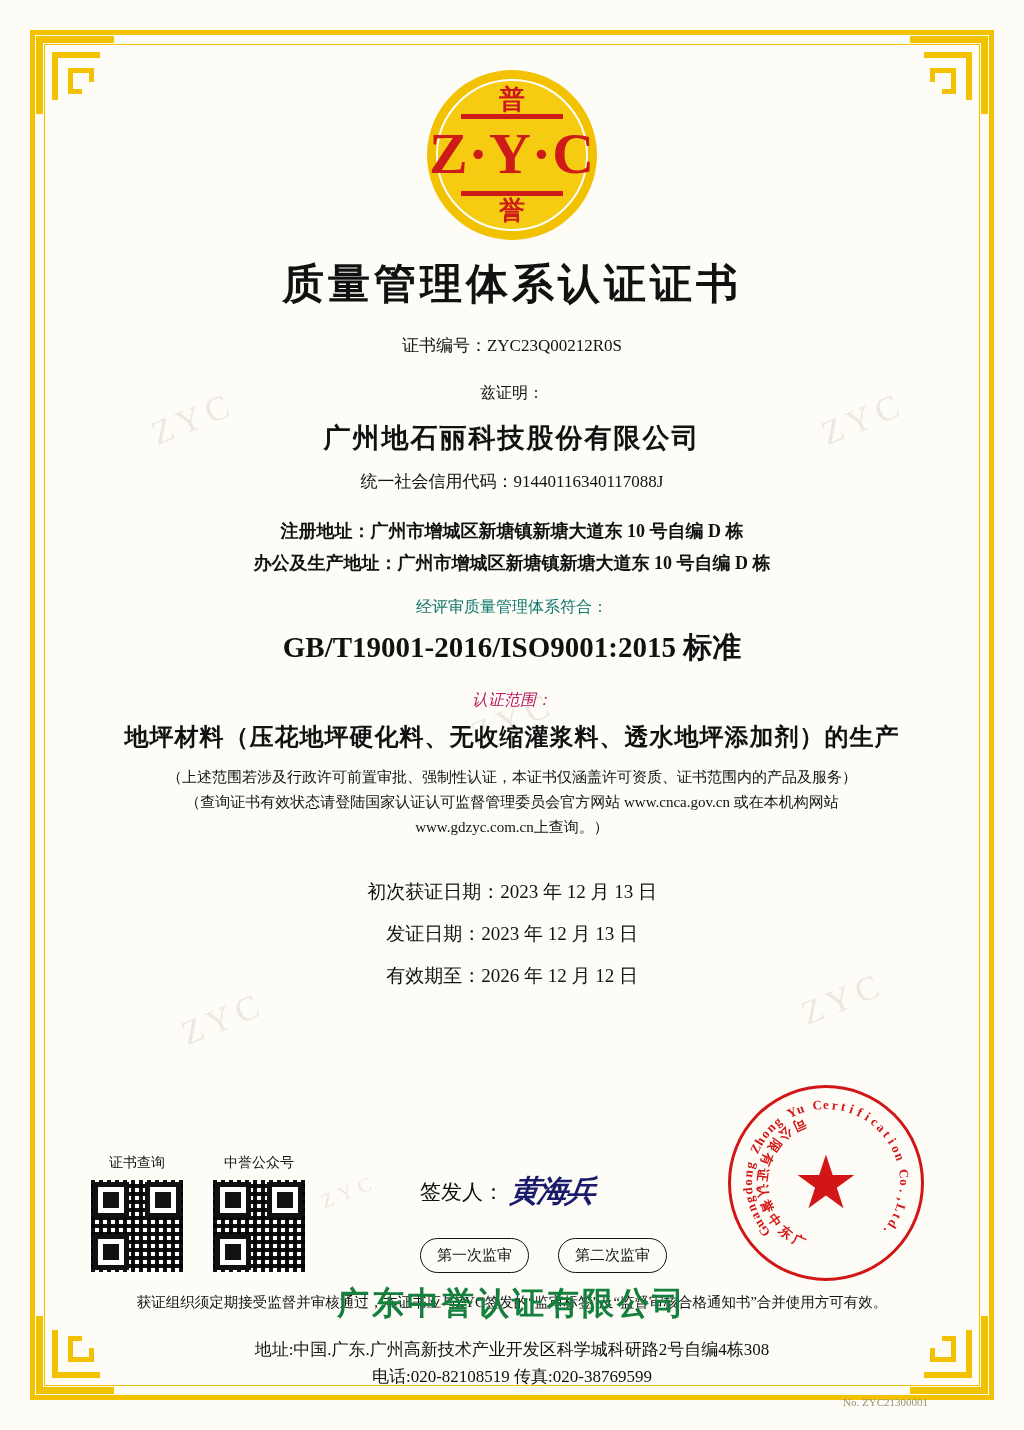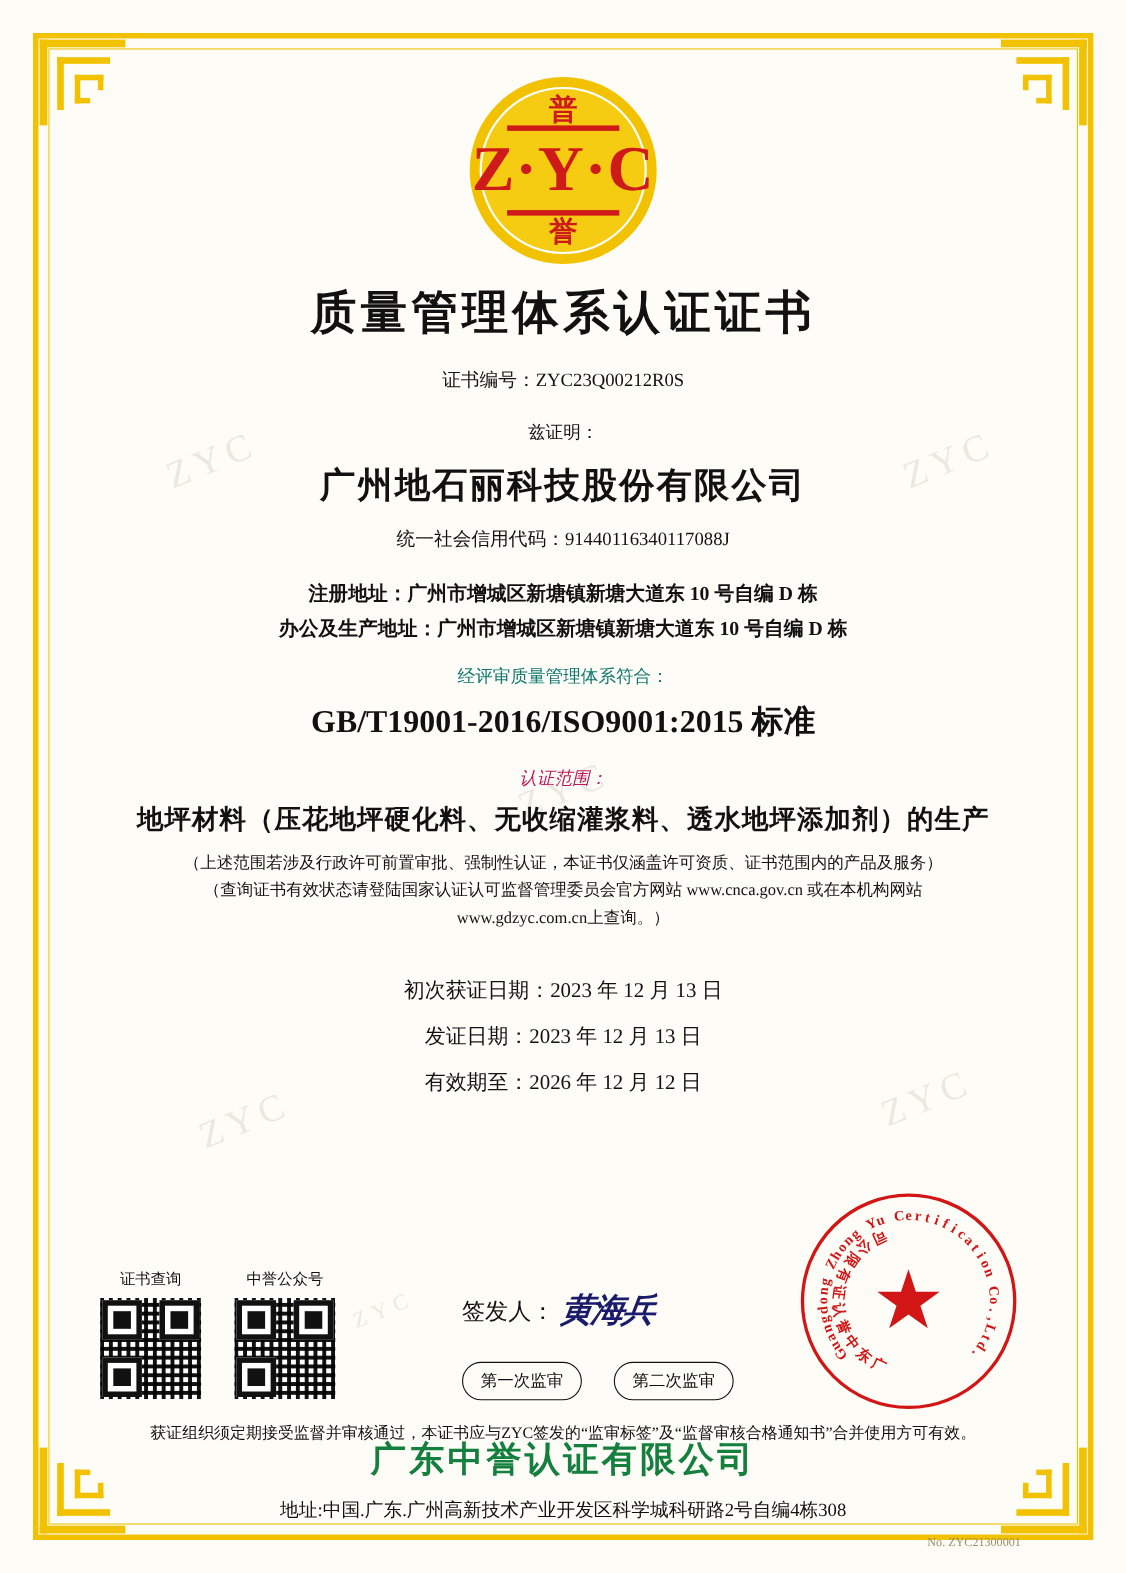--- a/index.html
+++ b/index.html
@@ -79,21 +79,21 @@
   .logo .bar1{top:44px;}
   .logo .bar2{bottom:44px;}
 
   .title{
     font-size:42px;font-weight:bold;letter-spacing:4px;color:#111;
     margin:16px 0 22px 0;font-family:"Liberation Sans",sans-serif;
   }
   .cert-no{font-size:17px;color:#111;margin-bottom:26px;}
   .hereby{font-size:16px;color:#111;margin-bottom:16px;}
   .company{
-    font-size:32px;font-weight:bold;letter-spacing:2px;color:#111;
+    font-size:27px;font-weight:bold;letter-spacing:2px;color:#111;
     margin-bottom:14px;font-family:"Liberation Sans",sans-serif;
   }
   .credit{font-size:17px;color:#111;margin-bottom:26px;}
   .addr{font-size:18px;font-weight:bold;color:#111;margin-bottom:8px;}
   .lead{font-size:16px;color:#0f766e;margin:22px 0 10px 0;}
   .standard{
     font-size:29px;font-weight:bold;color:#111;margin-bottom:22px;
     font-family:"Liberation Serif",serif;
   }
   .scope-label{font-size:16px;color:#be185d;margin-bottom:10px;font-style:italic;}
@@ -365,15 +365,16 @@
       <div class="star">★</div>
     </div>
   </div>
 
   <div class="statement">获证组织须定期接受监督并审核通过，本证书应与ZYC签发的“监审标签”及“监督审核合格通知书”合并使用方可有效。</div>
 </div>
 
 <div class="footer">
   <div class="org">广东中誉认证有限公司</div>
   <div class="org-addr">地址:中国.广东.广州高新技术产业开发区科学城科研路2号自编4栋308</div>
+  <div class="org-tel">电话:020-82108519  传真:020-38769599</div>
 </div>
 
 <div class="docno">No. ZYC21300001</div>
 
 </body></html>

